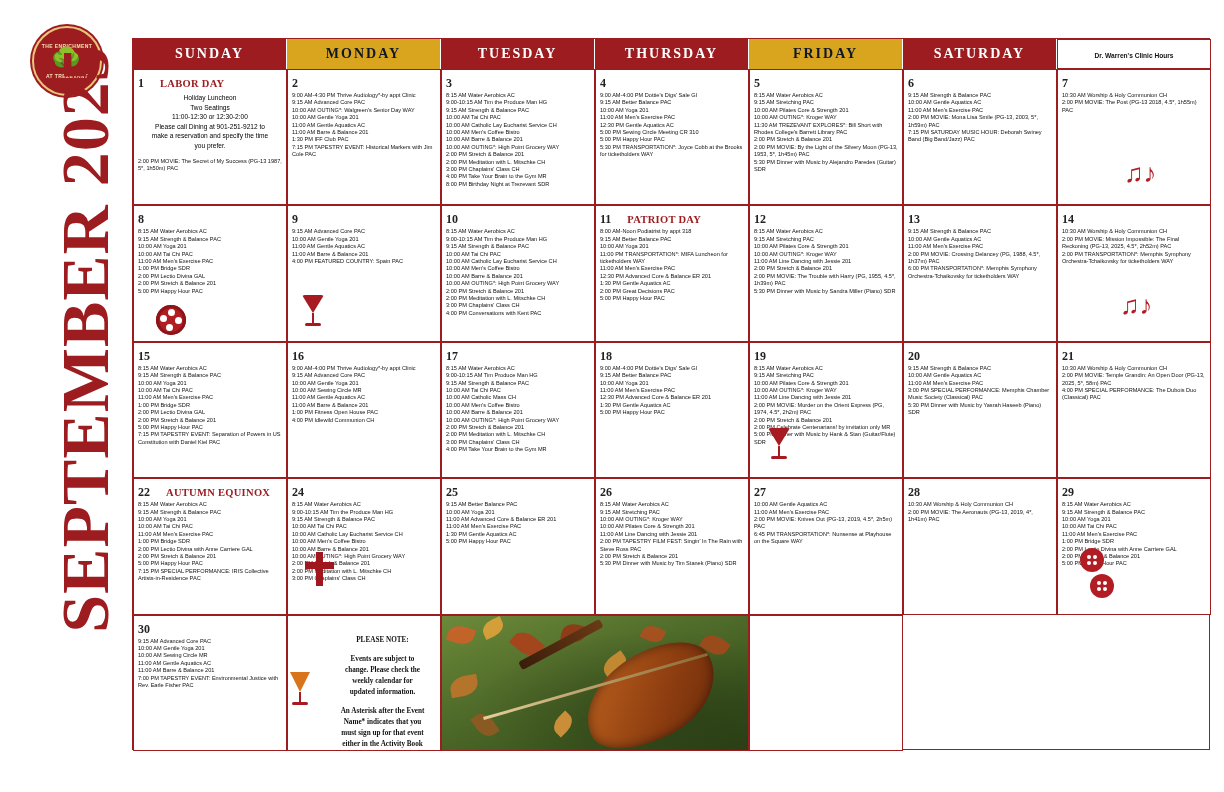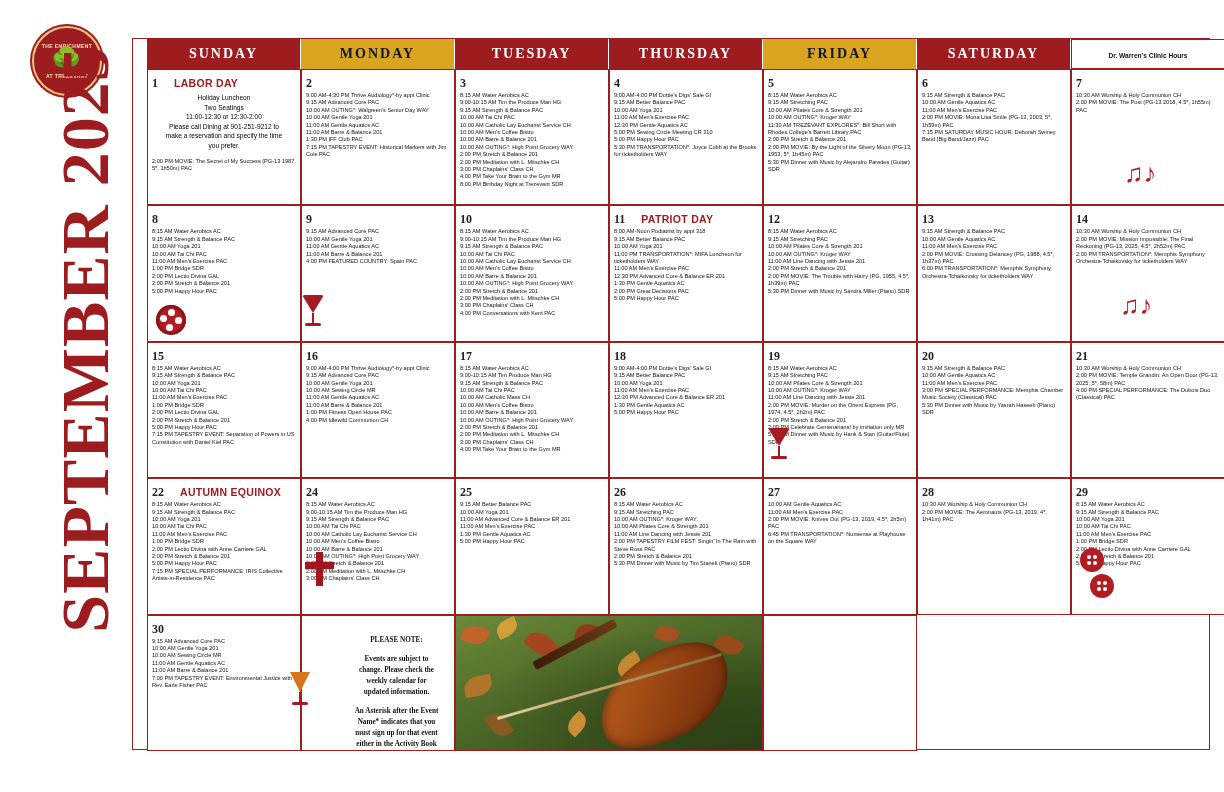--- a/index.html
+++ b/index.html
@@ -40,21 +40,20 @@
     -webkit-text-stroke:0px;
   }
   
   #cal{
     position:absolute;left:132px;top:38px;width:1078px;height:712px;
     display:grid;
     grid-template-columns:repeat(7,154px);
     grid-template-rows:30px repeat(5,136.4px);
     border:1px solid #9d1c20;
     box-sizing:border-box;
-    padding-left:14px;
   }
   .dow{
     display:flex;align-items:center;justify-content:center;
     font-family:"Liberation Serif", serif;
     font-size:14px;font-weight:bold;letter-spacing:2px;color:#ffffff;
     border-right:1px solid #ffffff;
     box-sizing:border-box;
   }
   .dow.red{background:#9d1c20;}
   .dow.gold{background:#d9a41e;color:#0f172a;}
@@ -69,21 +68,21 @@
     background:#fff;
   }
   .daynum{
     font-family:"Liberation Serif", serif;
     font-size:12px;font-weight:bold;color:#222;
     line-height:11px;
   }
   .holiday{
     display:inline-block;margin-left:16px;
     color:#9d1c20;font-weight:bold;font-size:10.5px;
-    font-family:Liberation Sans, sans-serif;letter-spacing:.3px;
+    font-family:Liberation Serif, serif;letter-spacing:.3px;
   }
   .ev{
     font-size:5.6px;line-height:7.4px;color:#111;
     white-space:nowrap;overflow:hidden;text-overflow:ellipsis;
   }
   .ev.wrap{white-space:normal;}
   .evlist{margin-top:1px;}
 
   
   .clinic{

